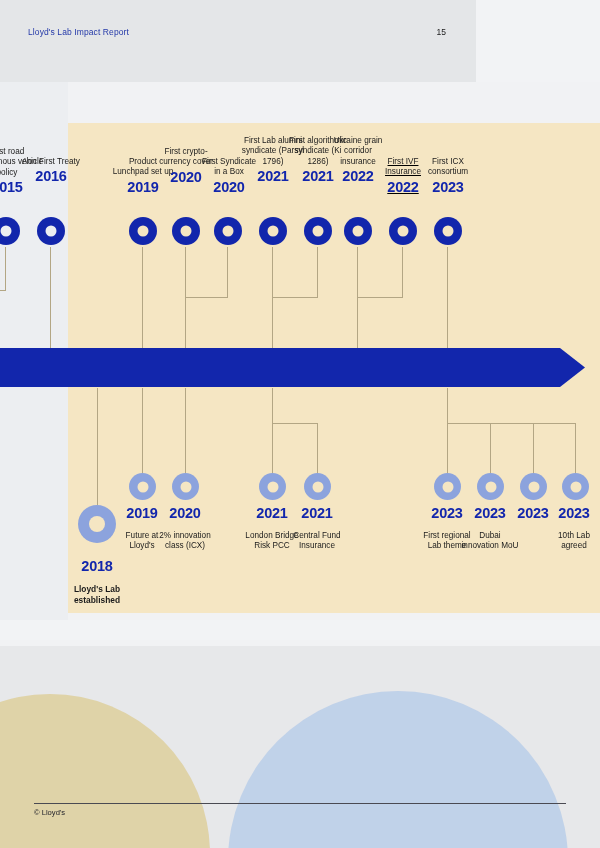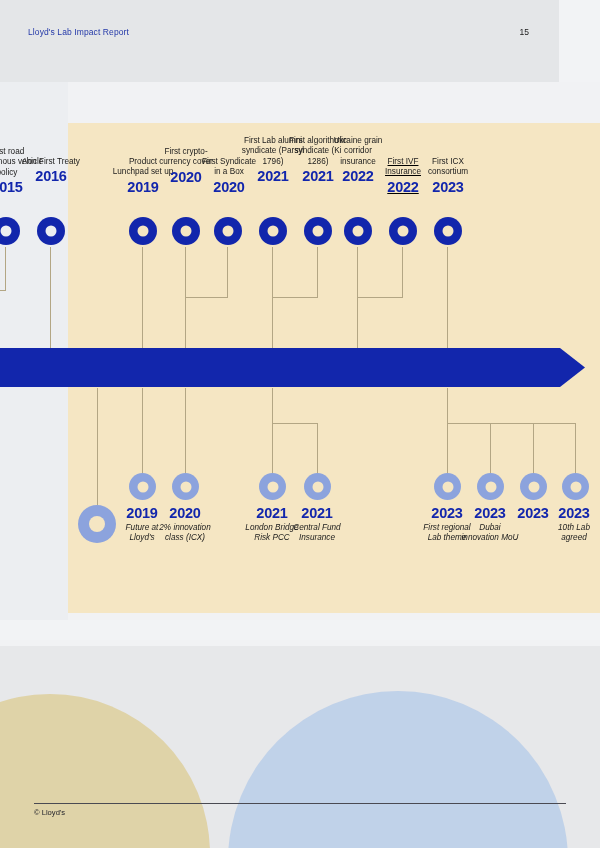--- a/index.html
+++ b/index.html
@@ -5,21 +5,21 @@
   html,body{margin:0;padding:0;}
   body{
     width:600px;height:848px;overflow:hidden;
     background:#f2f3f5;
     font-family:"Liberation Sans","DejaVu Sans",sans-serif;
     -webkit-font-smoothing:antialiased;
   }
   #page{position:relative;width:600px;height:848px;overflow:hidden;background:#f2f3f5;}
 
   
-  .header-band{position:absolute;left:0;top:0;width:559px;height:82px;background:#e4e6e8;}
+  .header-band{position:absolute;left:0;top:0;width:476px;height:82px;background:#e4e6e8;}
   .header-title{position:absolute;left:28px;top:27px;font-size:8.5px;color:#2338a8;letter-spacing:.1px;white-space:nowrap;}
   .header-page{position:absolute;right:30px;top:27px;font-size:8.5px;color:#1b1b1b;}
 
   
   .mid-band{position:absolute;left:0;top:82px;width:600px;height:538px;background:#f1f2f4;}
   .left-grey{position:absolute;left:0;top:82px;width:68px;height:538px;background:#eceef1;}
 
   
   .cream{position:absolute;left:68px;top:123px;width:532px;height:490px;background:#f5e6c3;}
 
@@ -43,21 +43,21 @@
      background:#f5e6c3;border-radius:50%;}
 
   
   .ev-top{position:absolute;text-align:center;}
   .ev-top .desc{font-size:8.2px;line-height:10.4px;color:#1b1b1b;}
   .ev-top .yr{font-size:14.5px;font-weight:bold;color:#1226ac;line-height:17px;letter-spacing:-.2px;margin-top:1px;}
 
   
   .ev-bot{position:absolute;text-align:center;}
   .ev-bot .yr{font-size:14.5px;font-weight:bold;color:#1226ac;line-height:17px;letter-spacing:-.2px;}
-  .ev-bot .desc{font-size:8.2px;line-height:10.4px;color:#1b1b1b;margin-top:1px;font-style:italic;}
+  .ev-bot .desc{font-size:8.2px;line-height:10.4px;color:#1b1b1b;margin-top:9px;}
   .ev-bot.emphasis .desc{font-weight:bold;font-size:8.4px;line-height:11px;}
 
   
   .footer-zone{position:absolute;left:0;top:646px;width:600px;height:202px;background:#e7e8ea;overflow:hidden;}
   .circ{position:absolute;border-radius:50%;}
   .circ.tan{background:#ded0a2;opacity:.92;}
   .circ.blue{background:#bdcfe8;opacity:.92;}
   .footer-rule{position:absolute;left:34px;top:803px;width:532px;height:1px;background:#4a4a52;}
   .footer-copy{position:absolute;left:34px;top:808px;font-size:7.6px;color:#23232b;}
 
@@ -213,20 +213,24 @@
   <div class="marker bot" style="left:477px;top:473px;width:27px;height:27px;">
       <span class="hole" style="width:11px;height:11px;"></span>
     </div>
   <div class="marker bot" style="left:520px;top:473px;width:27px;height:27px;">
       <span class="hole" style="width:11px;height:11px;"></span>
     </div>
   <div class="marker bot" style="left:562px;top:473px;width:27px;height:27px;">
       <span class="hole" style="width:11px;height:11px;"></span>
     </div>
 
+  <div class="ev-bot emphasis" style="left:65px;top:558px;width:64px;">
+    <div class="yr">2018</div>
+    <div class="desc">Lloyd's Lab established</div>
+  </div>
   <div class="ev-bot" style="left:112px;top:505px;width:60px;">
     <div class="yr">2019</div>
     <div class="desc">Future at Lloyd's</div>
   </div>
   <div class="ev-bot" style="left:155px;top:505px;width:60px;">
     <div class="yr">2020</div>
     <div class="desc">2% innovation class (ICX)</div>
   </div>
   <div class="ev-bot" style="left:242px;top:505px;width:60px;">
     <div class="yr">2021</div>

